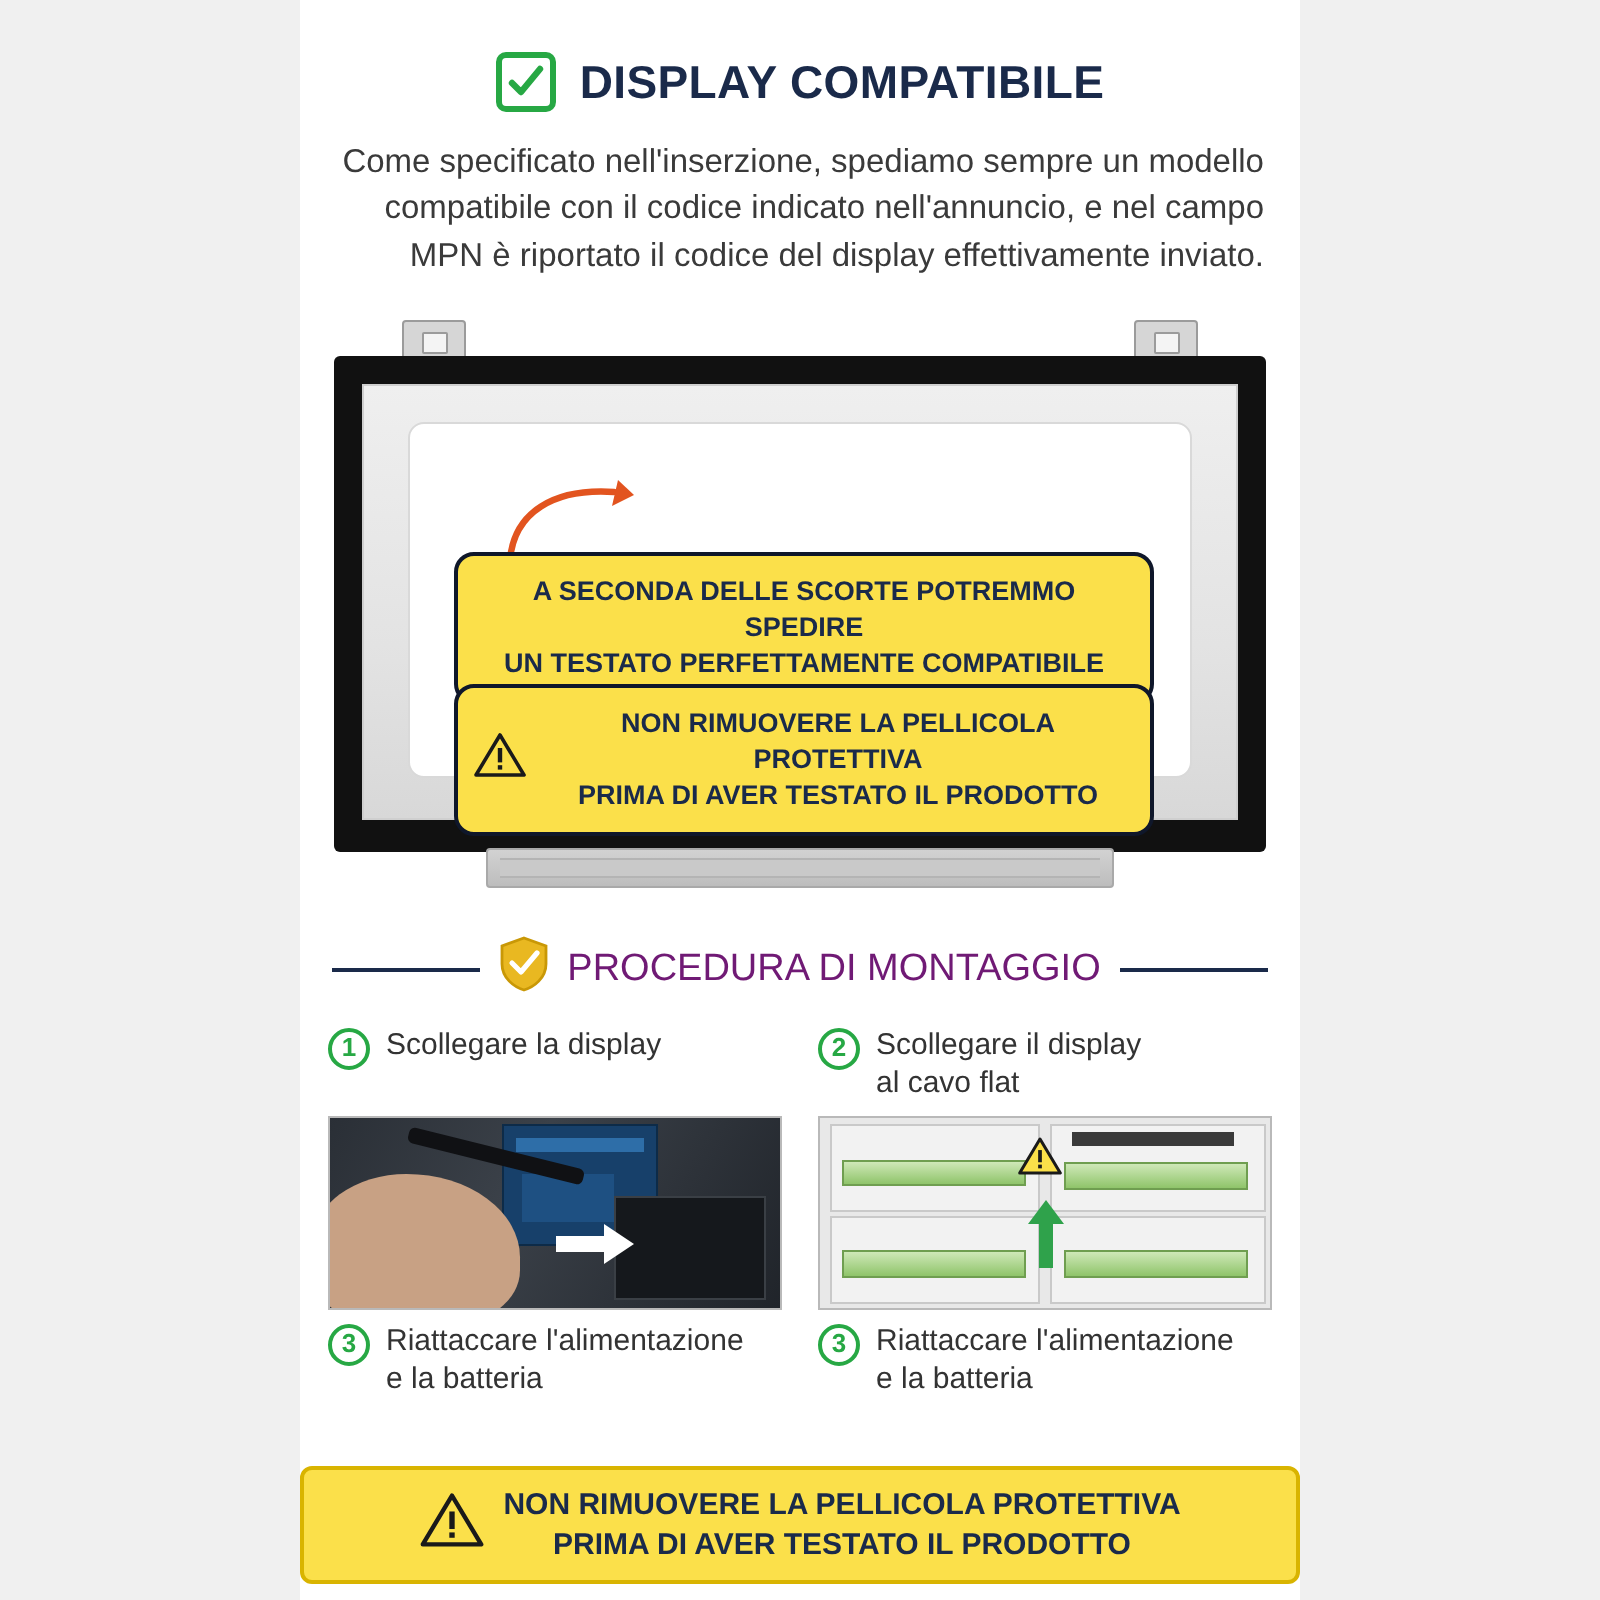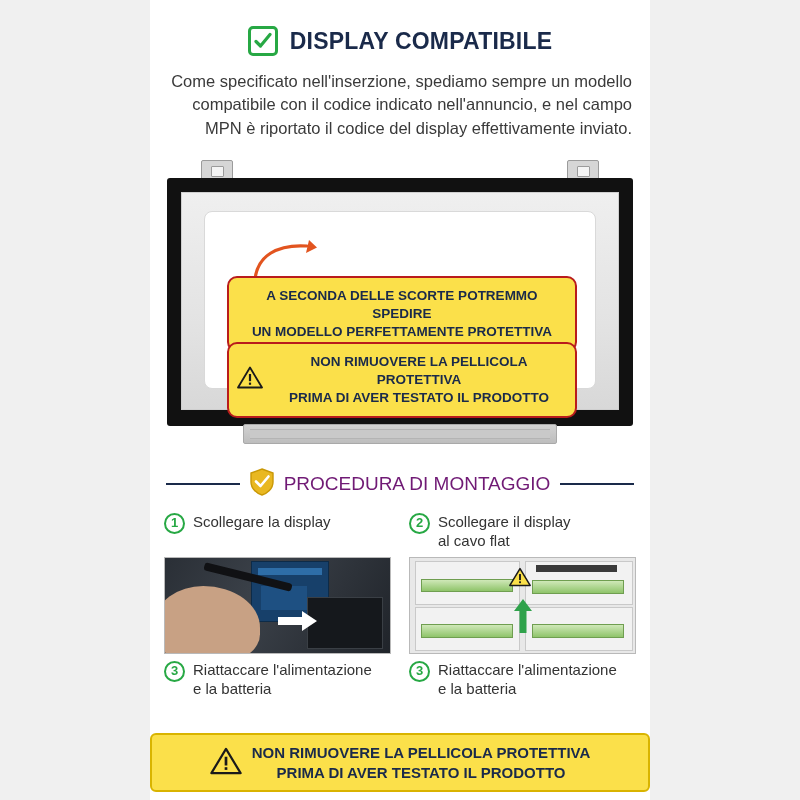--- a/index.html
+++ b/index.html
@@ -158,21 +158,21 @@
     position: absolute;
     left: 86px;
     top: 82px;
   }
 
   .yellow-box {
     position: absolute;
     left: 62px;
     right: 58px;
     background: #fbe04a;
-    border: 2px solid #b91c1c;
+    border: 2px solid #0f172a;
     border-radius: 10px;
     text-align: center;
     font-weight: bold;
     color: #1a2a4a;
     font-size: 13.5px;
     line-height: 1.33;
     padding: 9px 8px;
     box-sizing: border-box;
   }
   .yellow-box.b1 { top: 120px; }
@@ -383,21 +383,21 @@
         </div>
       </div>
 
       <svg class="arrow-svg" width="70" height="45" viewBox="0 0 70 45" aria-hidden="true">
         <path d="M4 42 C6 18, 26 6, 56 8" fill="none" stroke="#e2541f" stroke-width="3.2" stroke-linecap="round"></path>
         <path d="M58 2 L66 9.5 L55 15 Z" fill="#e2541f"></path>
       </svg>
 
       <div class="yellow-box b1">
         <div>A SECONDA DELLE SCORTE POTREMMO SPEDIRE</div>
-        <div>UN MODELLO PERFETTAMENTE PROTETTIVA</div>
+        <div>UN TESTATO PERFETTAMENTE COMPATIBILE</div>
       </div>
 
       <div class="yellow-box b2">
         <span class="warn-tri">
           <svg width="26" height="23" viewBox="0 0 26 23" aria-hidden="true">
             <path d="M13 1.5 L25 21.5 L1 21.5 Z" fill="#fbe04a" stroke="#1a1a1a" stroke-width="1.8" stroke-linejoin="round"></path>
             <rect x="11.9" y="8" width="2.2" height="7.2" fill="#1a1a1a"></rect>
             <rect x="11.9" y="16.6" width="2.2" height="2.2" fill="#1a1a1a"></rect>
           </svg>
         </span>

